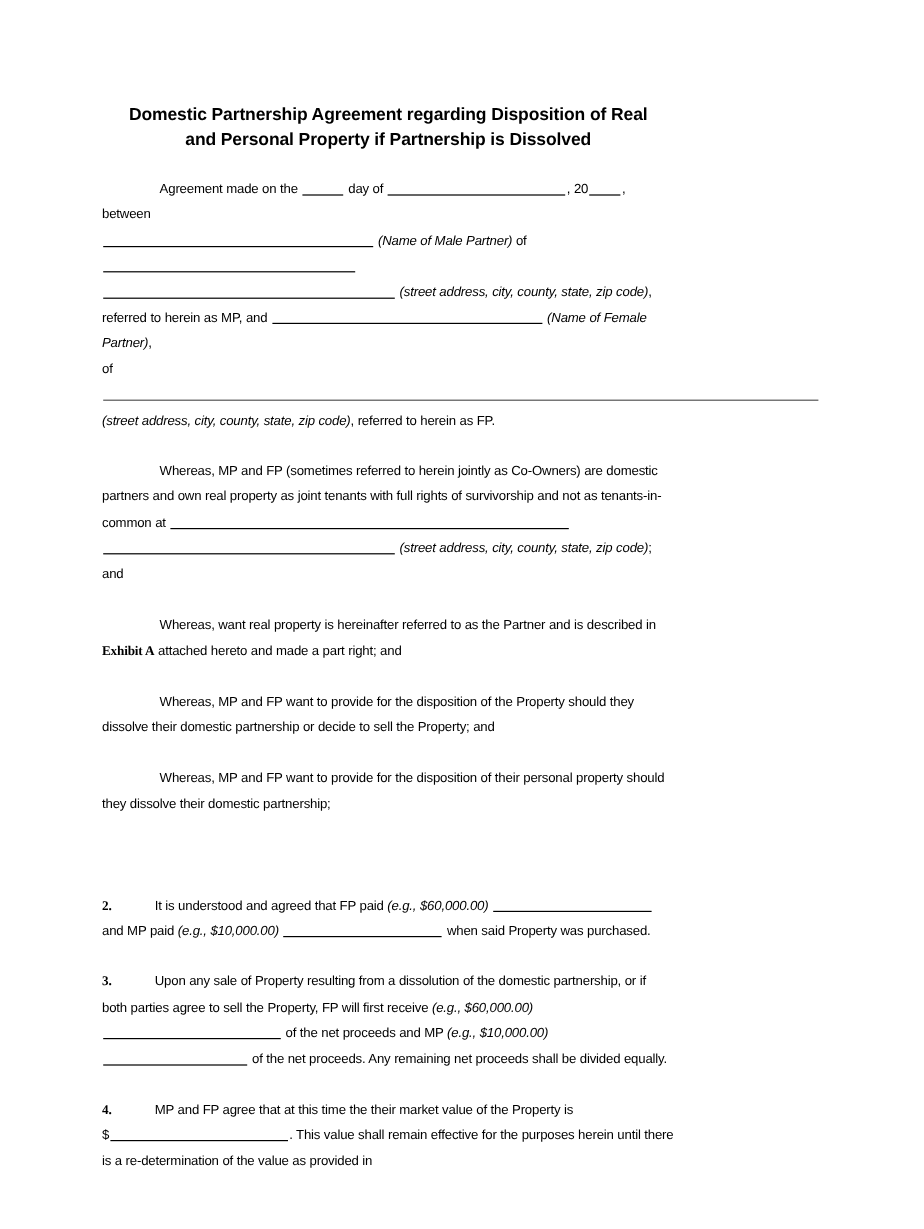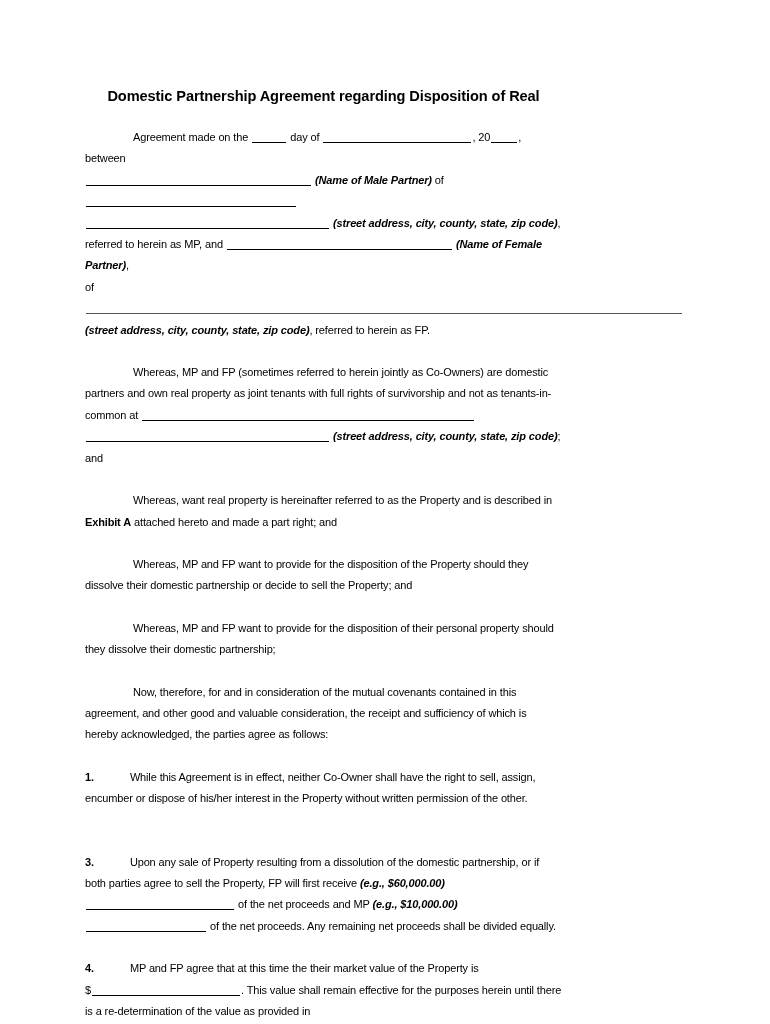--- a/index.html
+++ b/index.html
@@ -43,23 +43,23 @@
     text-align: left;
     letter-spacing: -0.15px;
     word-spacing: 0.1px;
   }
   .gap-lg { height: 21px; }
   .gap-md { height: 20px; }
 
   .indent { display: inline-block; width: 48px; }
   .indent-num { display: inline-block; width: 36px; }
 
-  b, .b { font-weight: bold; }
+  b, .b { font-weight: bold; font-family: Liberation Serif, serif; }
   i, .i { }
-  .bi { font-weight: bold; font-style: italic; }
+  .bi { font-weight: normal; font-style: italic; }
 
   
   .blank {
     display: inline-block;
     border-bottom: 1.4px solid #000;
     vertical-align: baseline;
     height: 0.92em;
     margin: 0 1px -2px 1px;
   }
   .blank-thin {
@@ -80,52 +80,52 @@
   .w-7xl { width: 332px; }
   .w-8xl { width: 596px; }
 </style>
 </head>
 <body>
 
 <div id="page">
 
   <div class="doc-title">
     <span class="tline">Domestic Partnership Agreement regarding Disposition of Real</span>
+    <span class="tline">and Personal Property if Partnership is Dissolved</span>
   </div>
 
   <div class="gap-md"></div>
 
   <p class="para"><span class="indent"></span><span>Agreement made on the</span> <span class="blank w-xs"></span> <span>day of</span> <span class="blank w-l"></span><span>, 20</span><span class="blank w-xxs"></span><span>, between</span><br><span class="blank w-3xl"></span> <span class="bi">(Name of Male Partner)</span> <span>of</span> <span class="blank w-2xl"></span><br><span class="blank w-4xl"></span> <span class="bi">(street address, city, county, state, zip code)</span><span>,</span><br><span>referred to herein as</span> <span class="i">MP</span><span>, and</span> <span class="blank w-3xl"></span> <span class="bi">(Name of Female Partner)</span><span>,</span><br><span>of</span> <span class="blank-thin w-8xl"></span><br><span class="bi">(street address, city, county, state, zip code)</span><span>, referred to herein as</span> <span class="i">FP</span><span>.</span></p>
 
   <div class="gap-lg"></div>
 
   <p class="para"><span class="indent"></span><span>Whereas, MP and FP (sometimes referred to herein jointly as</span> <span class="i">Co-Owners)</span> <span>are domestic partners and own real property as joint tenants with full rights of survivorship and not as tenants-in-common at</span> <span class="blank w-7xl"></span><br><span class="blank w-4xl"></span> <span class="bi">(street address, city, county, state, zip code)</span><span>; and</span></p>
 
   <div class="gap-lg"></div>
 
-  <p class="para"><span class="indent"></span><span>Whereas, want real property is hereinafter referred to as the</span> <span class="i">Property</span> <span>and is described in</span> <span class="b">Exhibit A</span> <span>attached hereto and made a part right; and</span></p>
+  <p class="para"><span class="indent"></span><span>Whereas, want real property is hereinafter referred to as the</span> <span class="i">Partner</span> <span>and is described in</span> <span class="b">Exhibit A</span> <span>attached hereto and made a part right; and</span></p>
 
   <div class="gap-lg"></div>
 
   <p class="para"><span class="indent"></span><span>Whereas, MP and FP want to provide for the disposition of the Property should they dissolve their domestic partnership or decide to sell the Property; and</span></p>
 
   <div class="gap-lg"></div>
 
   <p class="para"><span class="indent"></span><span>Whereas, MP and FP want to provide for the disposition of their personal property should they dissolve their domestic partnership;</span></p>
 
   <div class="gap-lg"></div>
 
-  <p class="para"><span class="indent"></span><span>Now, therefore, for and in consideration of the mutual covenants contained in this agreement, and other good and valuable consideration, the receipt and sufficiency of which is hereby acknowledged, the parties agree as follows:</span></p>
 
   <div class="gap-lg"></div>
 
-  <p class="para"><span class="b">1.</span><span class="indent-num"></span><span>While this Agreement is in effect, neither</span> <span class="i">Co-Owner</span> <span>shall have the right to sell, assign, encumber or dispose of his/her interest in the Property without written permission of the other.</span></p>
 
   <div class="gap-lg"></div>
 
+  <p class="para"><span class="b">2.</span><span class="indent-num"></span><span>It is understood and agreed that FP paid</span> <span class="bi">(e.g., $60,000.00)</span> <span class="blank w-m2"></span><br><span>and MP paid</span> <span class="bi">(e.g., $10,000.00)</span> <span class="blank w-m2"></span> <span>when said Property was purchased.</span></p>
 
   <div class="gap-lg"></div>
 
   <p class="para"><span class="b">3.</span><span class="indent-num"></span><span>Upon any sale of Property resulting from a dissolution of the domestic partnership, or if both parties agree to sell the Property, FP will first receive</span> <span class="bi">(e.g., $60,000.00)</span> <span class="blank w-l"></span> <span>of the net proceeds and MP</span> <span class="bi">(e.g., $10,000.00)</span> <span class="blank w-m"></span> <span>of the net proceeds. Any remaining net proceeds shall be divided equally.</span></p>
 
   <div class="gap-lg"></div>
 
   <p class="para"><span class="b">4.</span><span class="indent-num"></span><span>MP and FP agree that at this time the their market value of the Property is</span><br><span>$</span><span class="blank w-l"></span><span>. This value shall remain effective for the purposes herein until there is a re-determination of the value as provided in</span> </p>
 
 </div>

